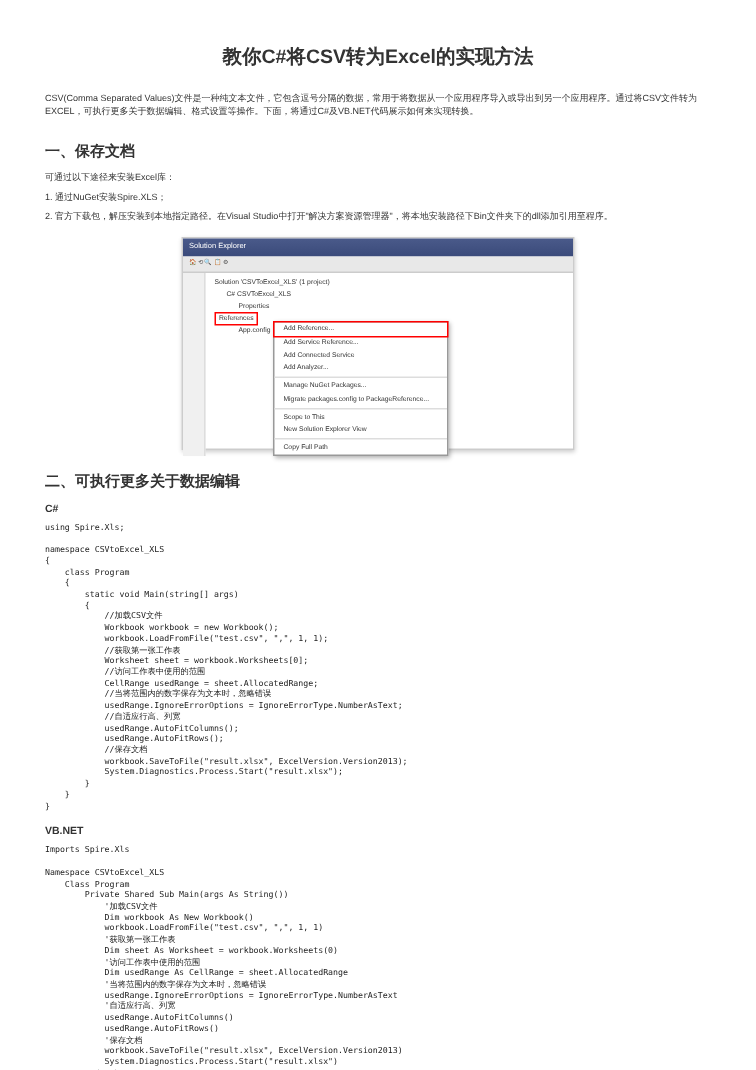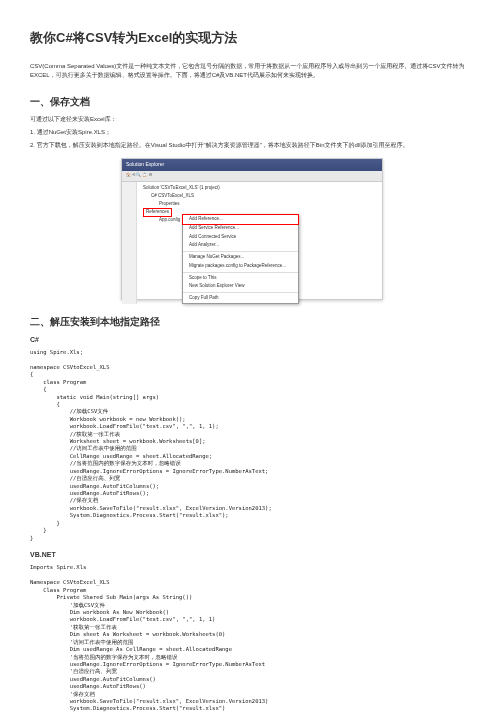--- a/index.html
+++ b/index.html
@@ -7,20 +7,21 @@
     padding: 20px 30px;
     font-family: "Microsoft YaHei", Arial, sans-serif;
     background: #fff;
     color: #333;
     width: 504px;
     box-sizing: border-box;
     font-size: 6px;
     line-height: 1.5;
   }
   h1 {
+    text-align: center;
     font-size: 13px;
     font-weight: bold;
     margin: 8px 0 14px 0;
   }
   h2 {
     font-size: 10px;
     font-weight: bold;
     margin: 14px 0 6px 0;
   }
   .intro {
@@ -152,21 +153,21 @@
         <div class="sep"></div>
         <div>Scope to This</div>
         <div>New Solution Explorer View</div>
         <div class="sep"></div>
         <div>Copy Full Path</div>
       </div>
     </div>
   </div>
 </div>
 
-<h2>二、解压安装到本地指定路径</h2>
+<h2>二、可执行更多关于数据编辑</h2>
 
 <div class="lang">C#</div>
 <pre>using Spire.Xls;
 
 namespace CSVtoExcel_XLS
 {
     class Program
     {
         static void Main(string[] args)
         {

